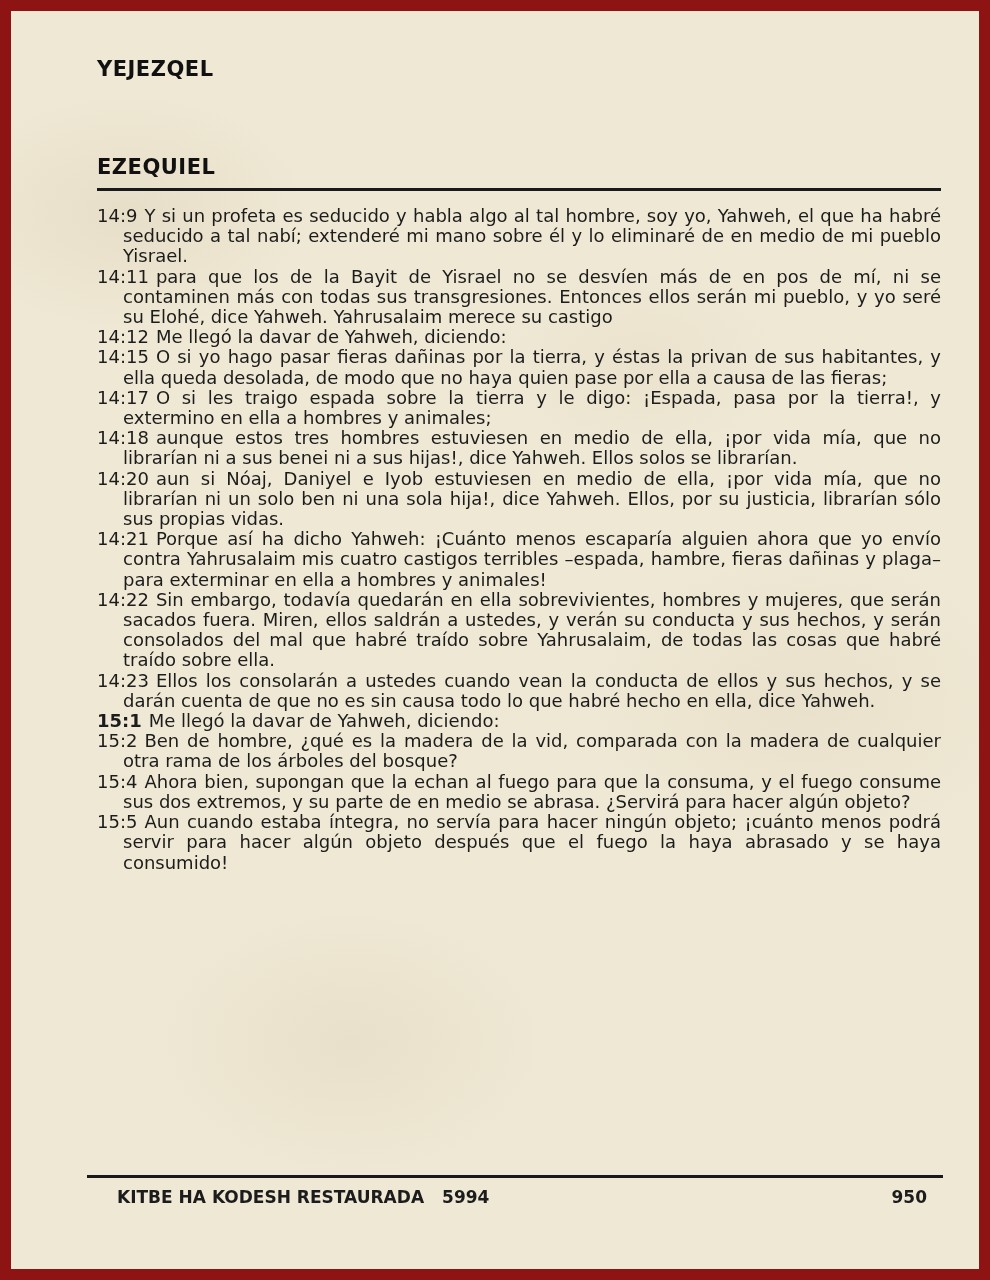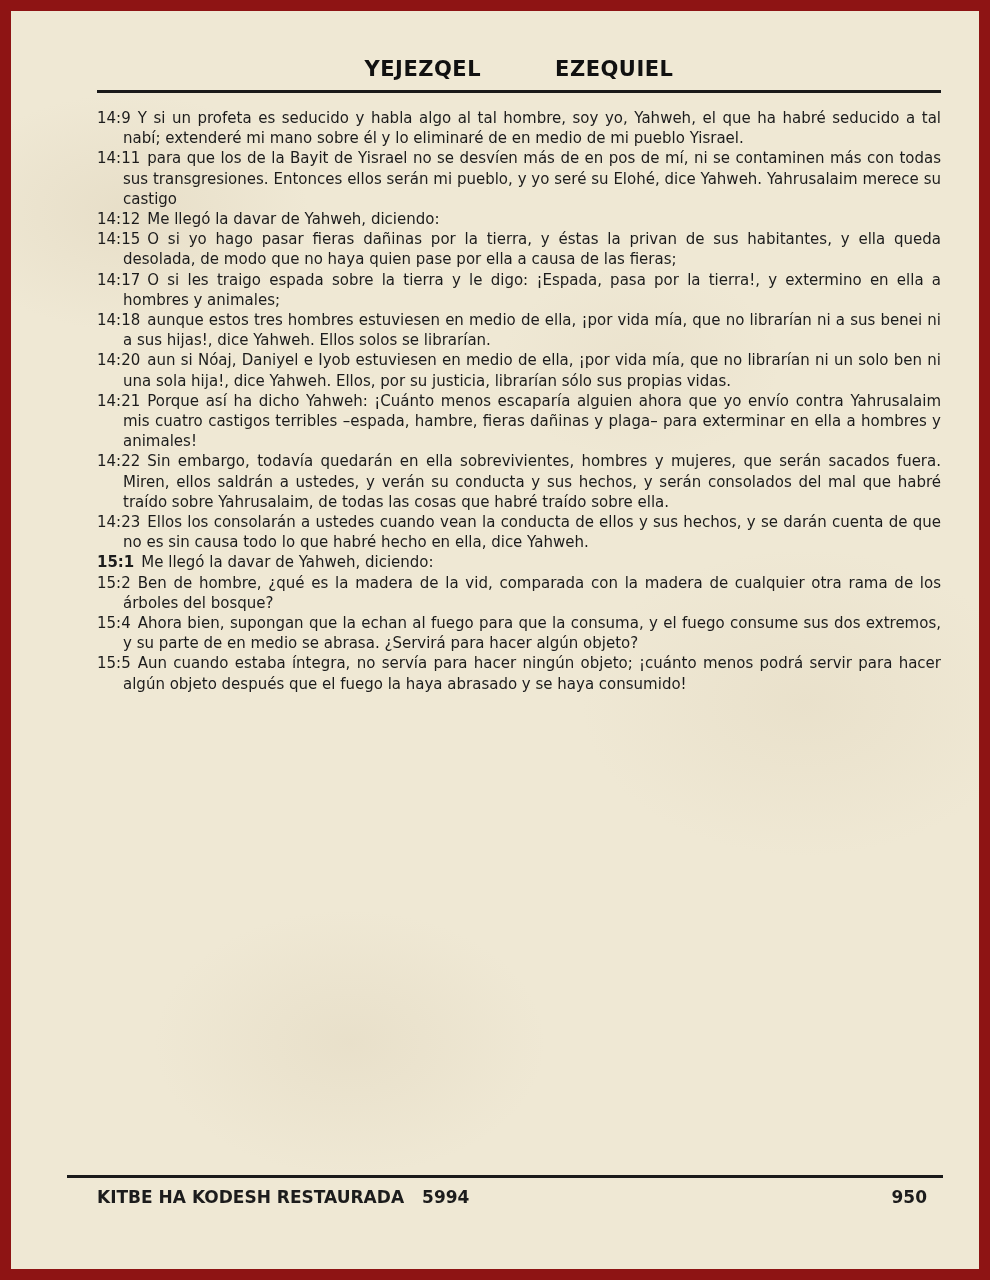--- a/index.html
+++ b/index.html
@@ -20,50 +20,51 @@
       radial-gradient(ellipse 280px 190px at 35% 82%, rgba(203,188,158,0.18), transparent 70%),
       radial-gradient(ellipse 200px 140px at 65% 28%, rgba(210,196,168,0.15), transparent 70%);
     color: #1c1c1c;
     padding: 46px 38px 62px 86px;
     overflow: hidden;
   }
   .header-row {
     display: flex;
     justify-content: center;
     gap: 74px;
+    flex-direction: column;
   }
   .title {
     font-weight: bold;
     font-size: 21px;
     letter-spacing: 0.5px;
     color: #111111;
   }
   .head-rule {
     height: 3px;
     background: #1a1a1a;
     margin-top: 9px;
   }
   .verses {
     margin-top: 15px;
-    font-size: 15px;
+    font-size: 18px;
     line-height: 20.2px;
     max-height: 1020px;
     overflow: hidden;
   }
   .verse {
     margin: 0;
     padding-left: 26px;
     text-indent: -26px;
     text-align: justify;
   }
   .vnum { padding-right: 7px; white-space: nowrap; }
   .bold-num .vnum { font-weight: bold; }
   .footer {
     position: absolute;
-    left: 56px; right: 36px; bottom: 62px;
+    left: 76px; right: 36px; bottom: 62px;
   }
   .foot-rule {
     height: 3px;
     background: #1a1a1a;
   }
   .footer-row {
     display: flex;
     justify-content: space-between;
     align-items: baseline;
     font-weight: bold;

